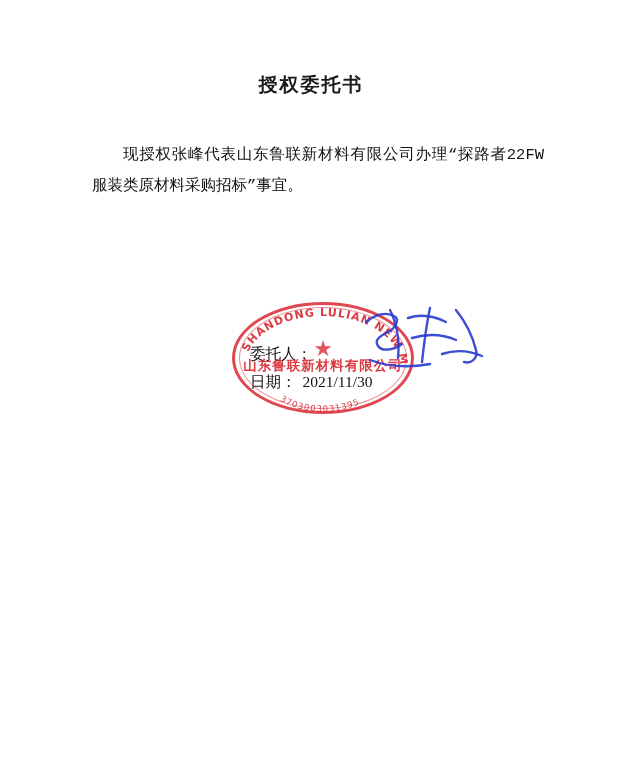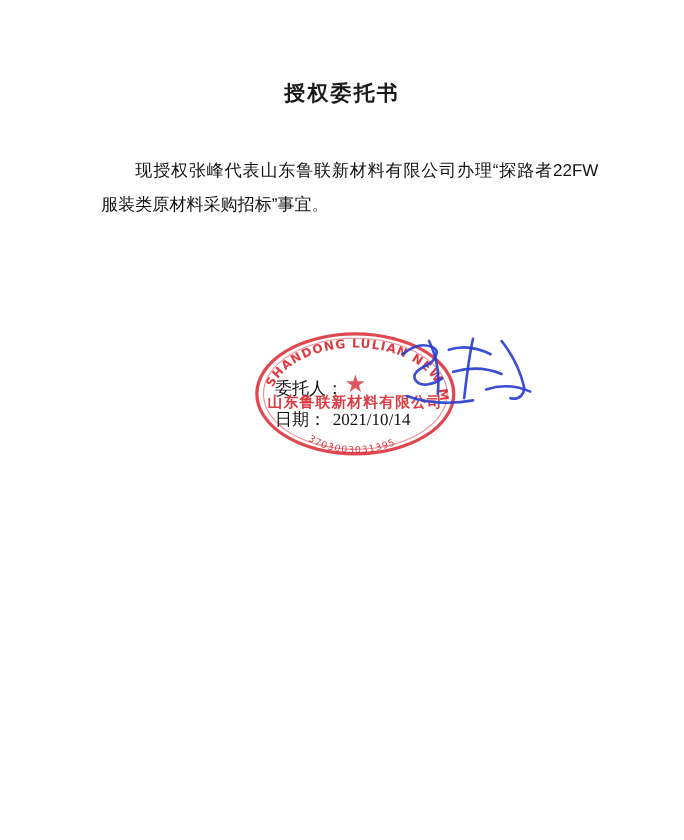--- a/index.html
+++ b/index.html
@@ -30,21 +30,21 @@
     font-weight: bold;
     font-size: 19px;
     letter-spacing: 2px;
     color: #1a1a1a;
   }
   .body-text {
     position: absolute;
     top: 140px;
     left: 92px;
     width: 452px;
-    font-family: Liberation Sans, sans-serif;
+    font-family: Liberation Mono, monospace;
     font-size: 15.5px;
     line-height: 31px;
     color: #111111;
     text-align: justify;
   }
   .para {
     text-indent: 2em;
     margin: 0 0 2px 0;
   }
   .para.second {
@@ -158,21 +158,21 @@
 
   <div class="body-text">
     <p class="para">现授权张峰代表山东鲁联新材料有限公司办理“探路者22FW 服装类原材料采购招标”事宜。</p>
   </div>
 
   <div class="sig-block">
     <div class="sig-line">
       <span class="sig-label">委托人：</span><span class="sig-value"></span>
     </div>
     <div class="sig-line">
-      <span class="sig-label">日期：</span><span class="sig-value">2021/10/14</span>
+      <span class="sig-label">日期：</span><span class="sig-value">2021/11/30</span>
     </div>
   </div>
 
   <div class="seal">
     <div class="ring"></div>
     <div class="ring2"></div>
     <svg viewBox="0 0 182 112" width="182" height="112">
       <defs>
         <path id="arcTop" d="M 14,62 A 77,48 0 0 1 168,62"></path>
         <path id="arcBottom" d="M 38,88 A 56,32 0 0 0 144,88"></path>

